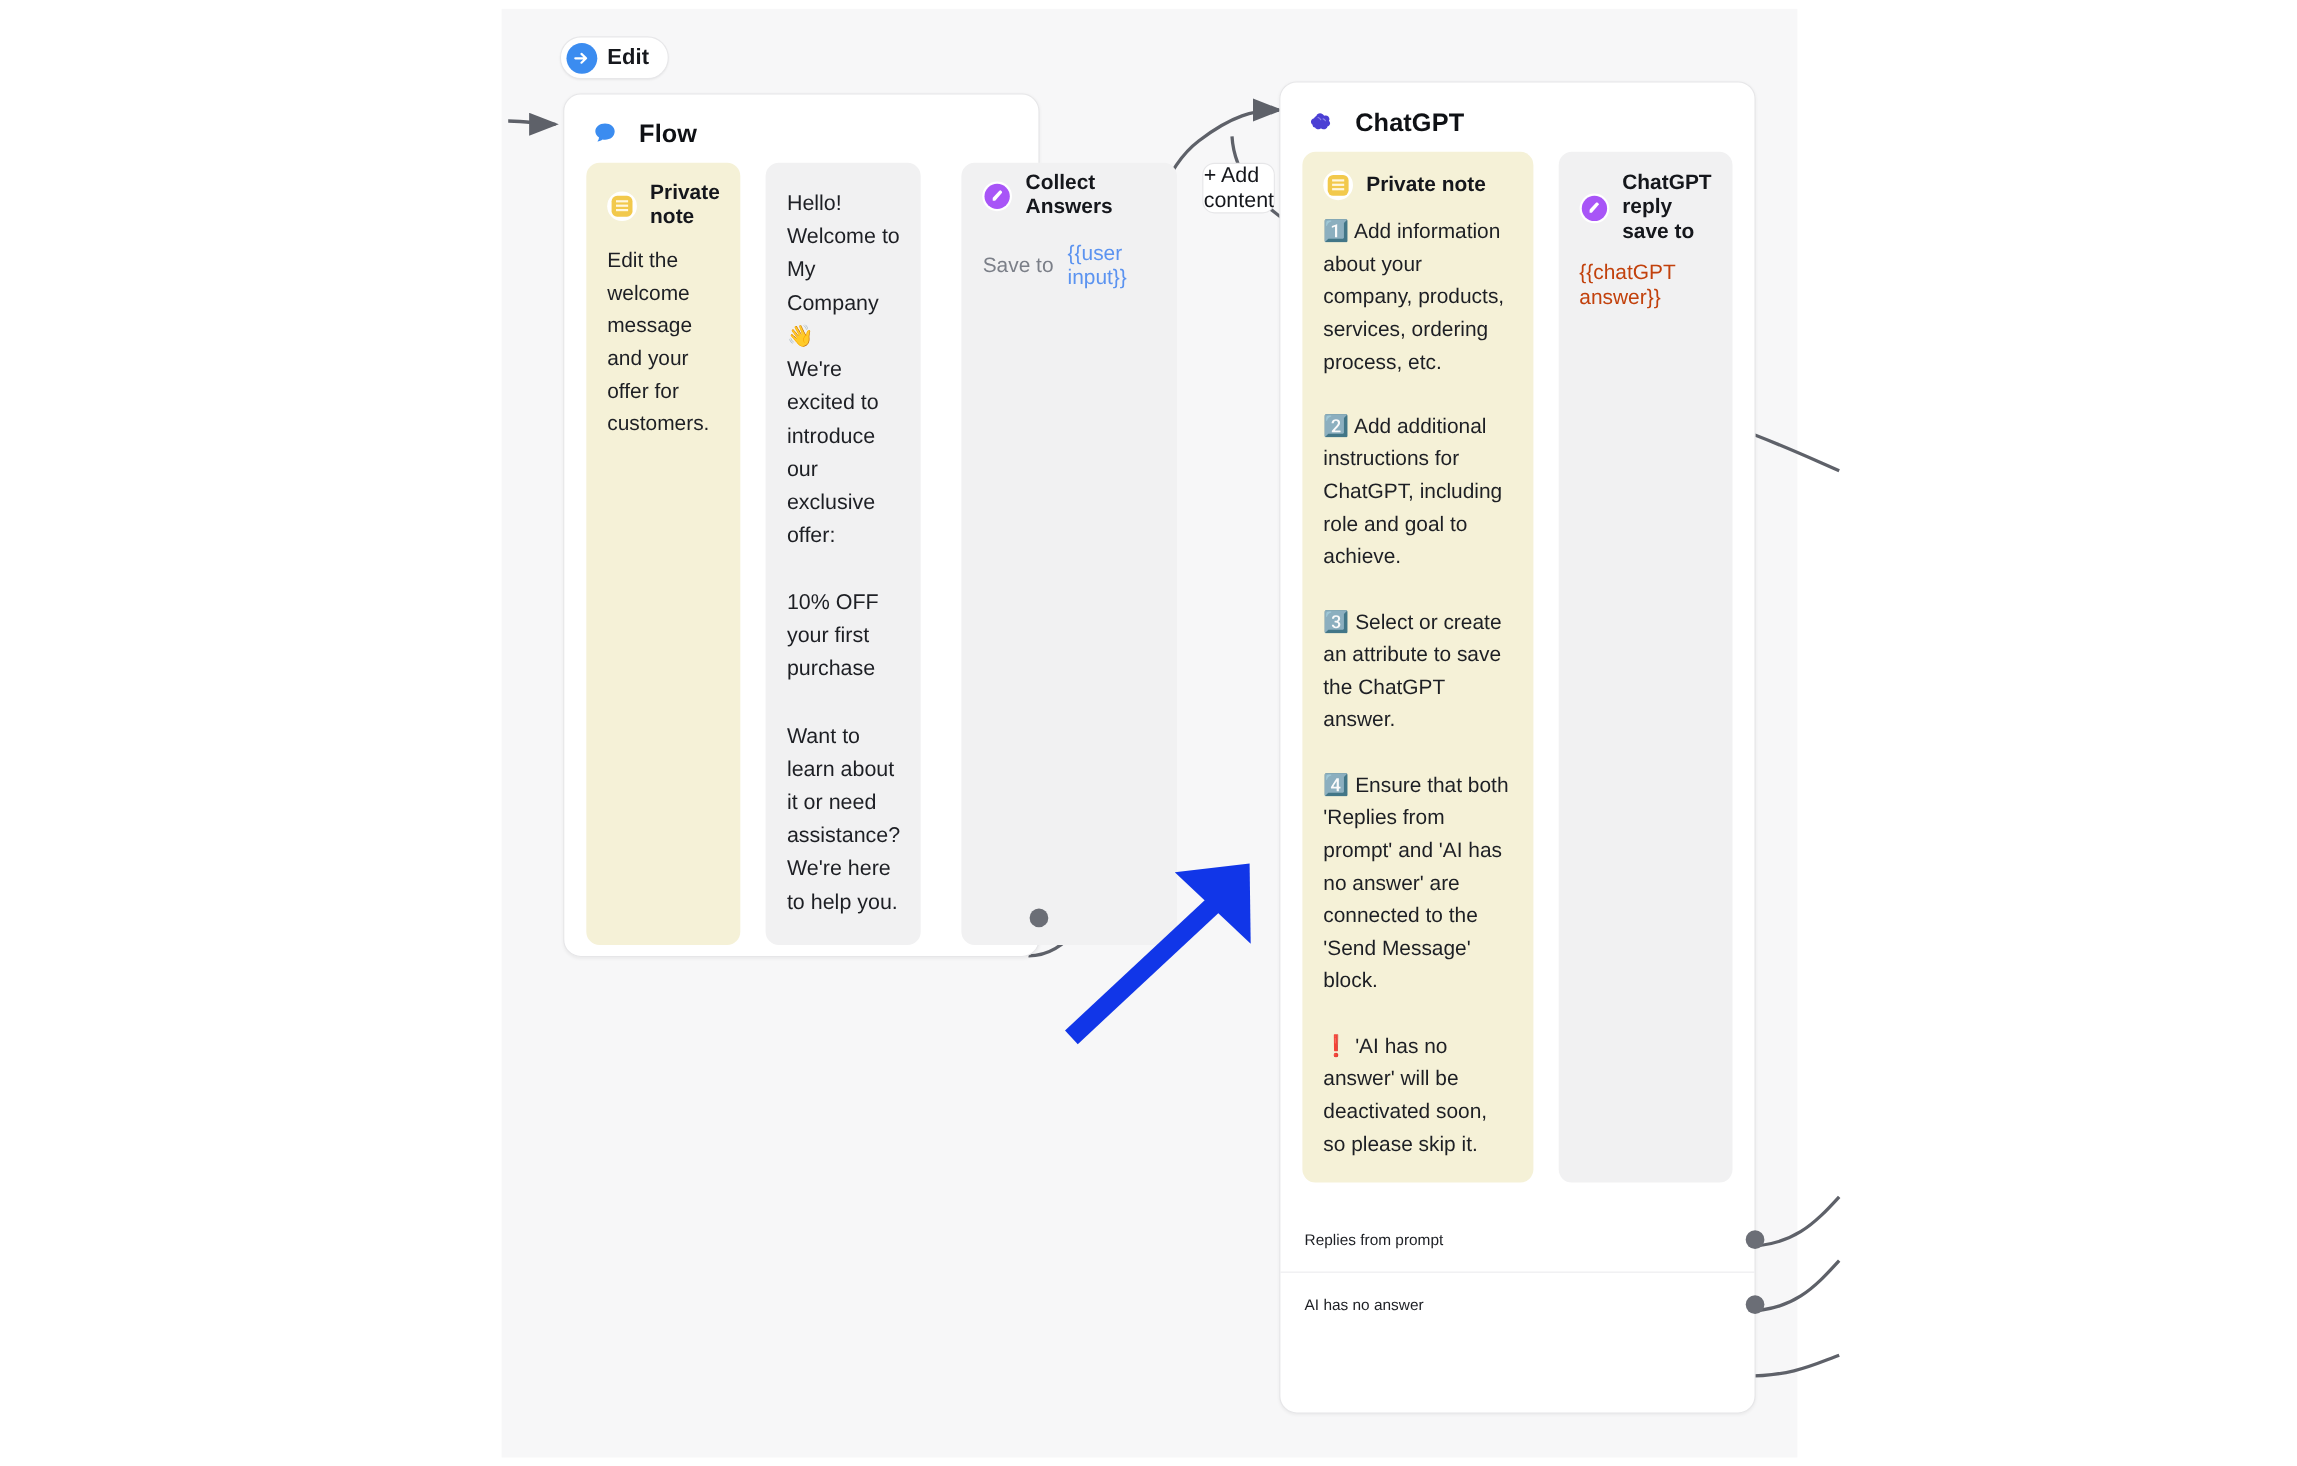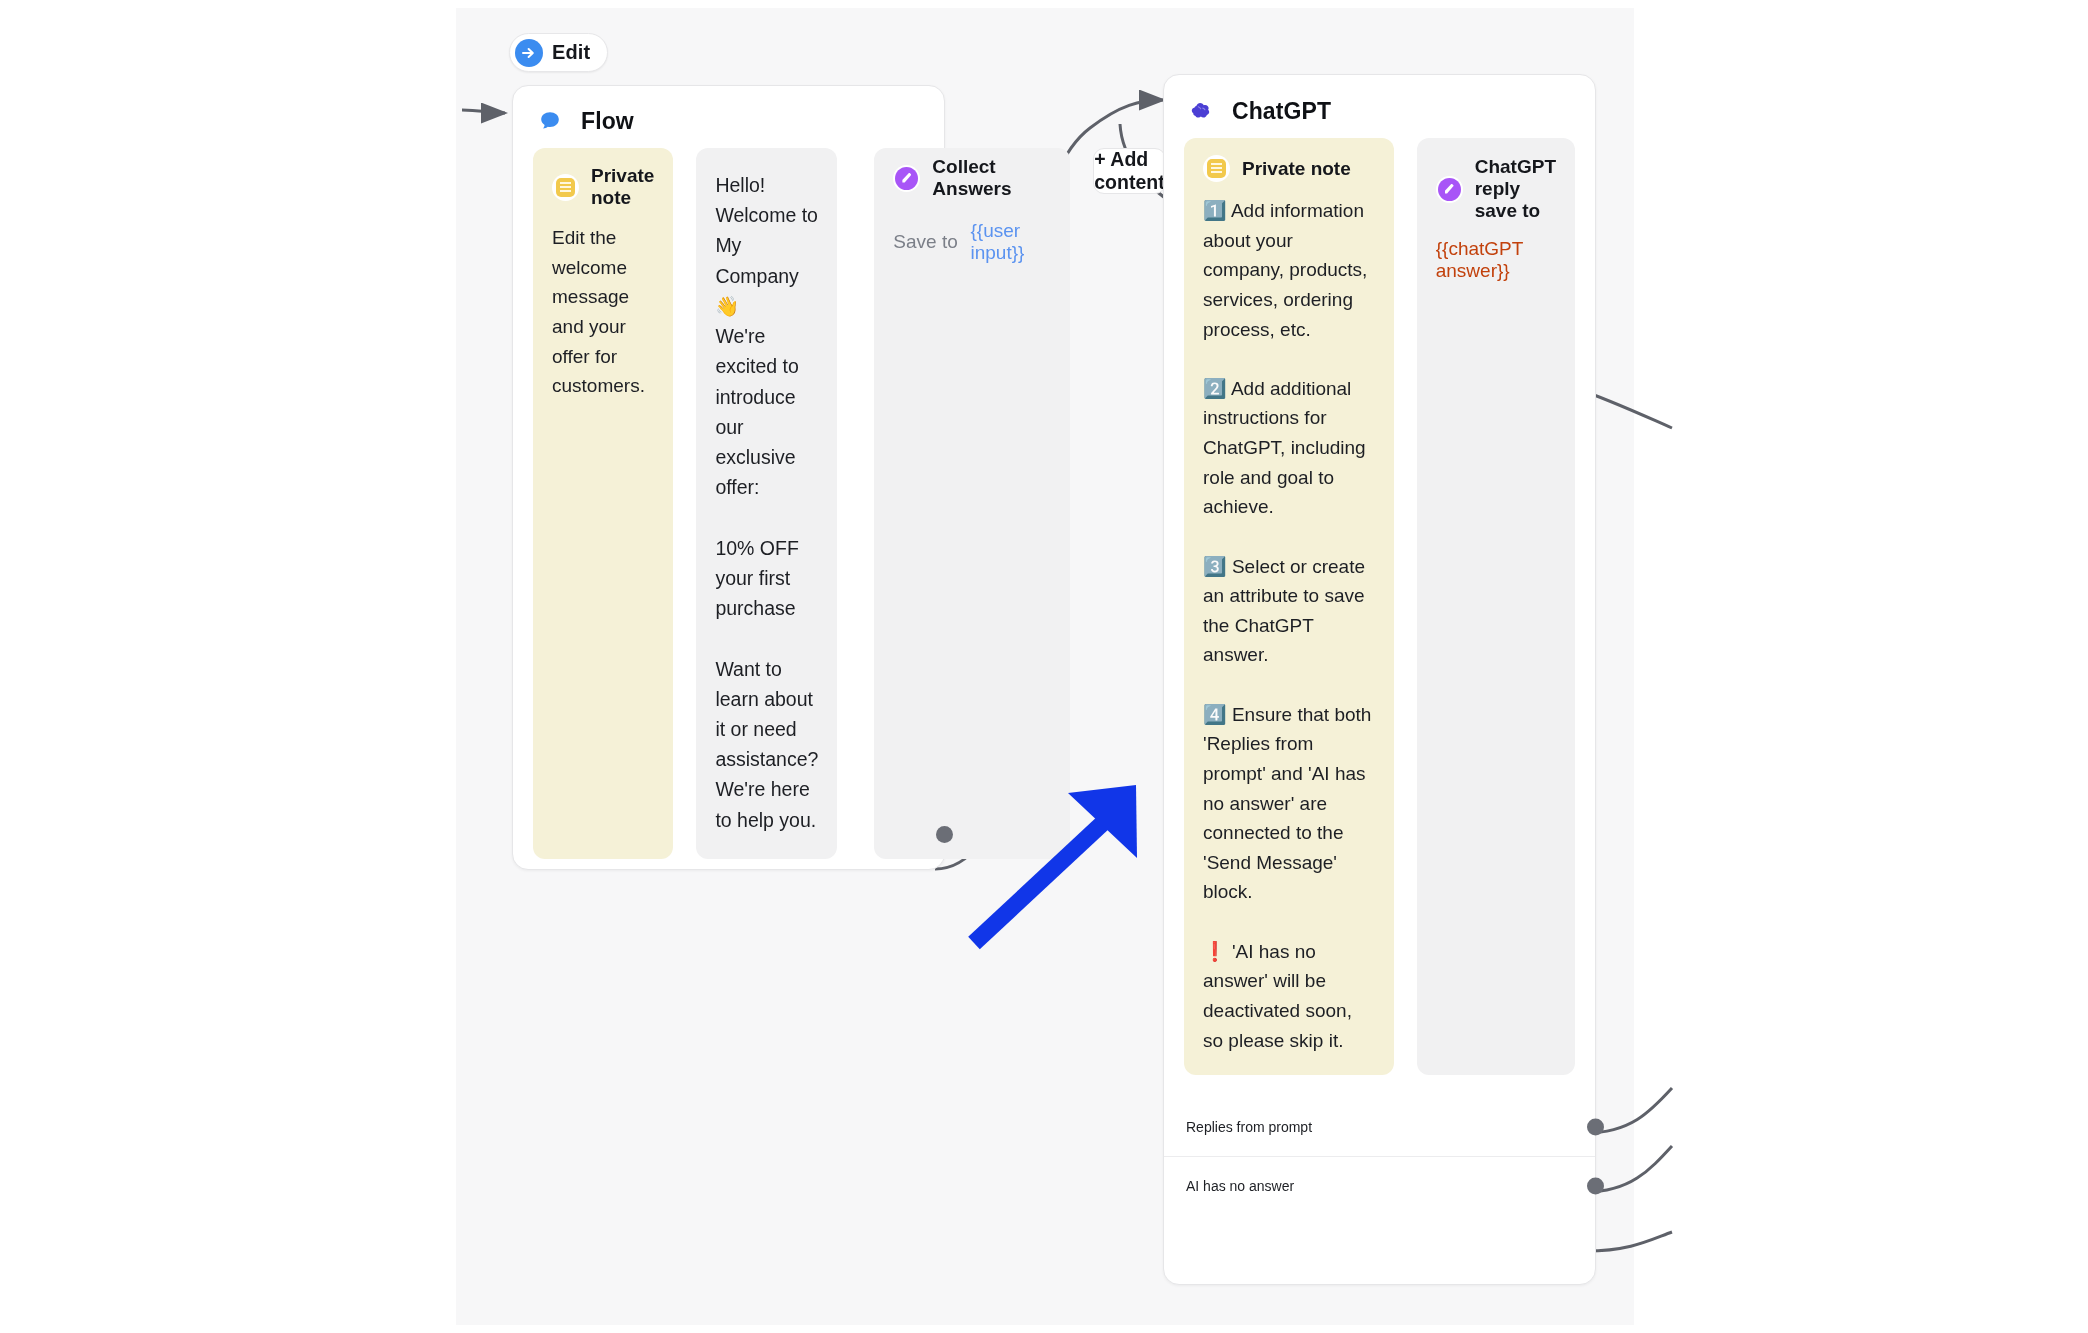--- a/index.html
+++ b/index.html
@@ -116,21 +116,21 @@
     margin-top: 20px; display: flex; align-items: center;
   }
   .saveto-label { font-size: 19px; color: #7b7f88; width: 104px; }
   .saveto-value { font-size: 19px; color: #5b93f0; }
 
   .add-content-btn {
     border: 1px solid #e6e6e8; border-radius: 11px;
     background: #ffffff;
     height: 46px;
     display: flex; align-items: center; justify-content: center;
-    font-size: 19.5px; font-weight: 700; color: #15171c;
+    font-size: 19.5px; font-weight: 400; color: #15171c;
     cursor: pointer;
   }
 
   
   .card-prompt {
     background: #f1f1f2;
     border: 2px solid #cf6b52;
     border-radius: 13px;
     padding: 15px 17px 17px 17px;
   }

